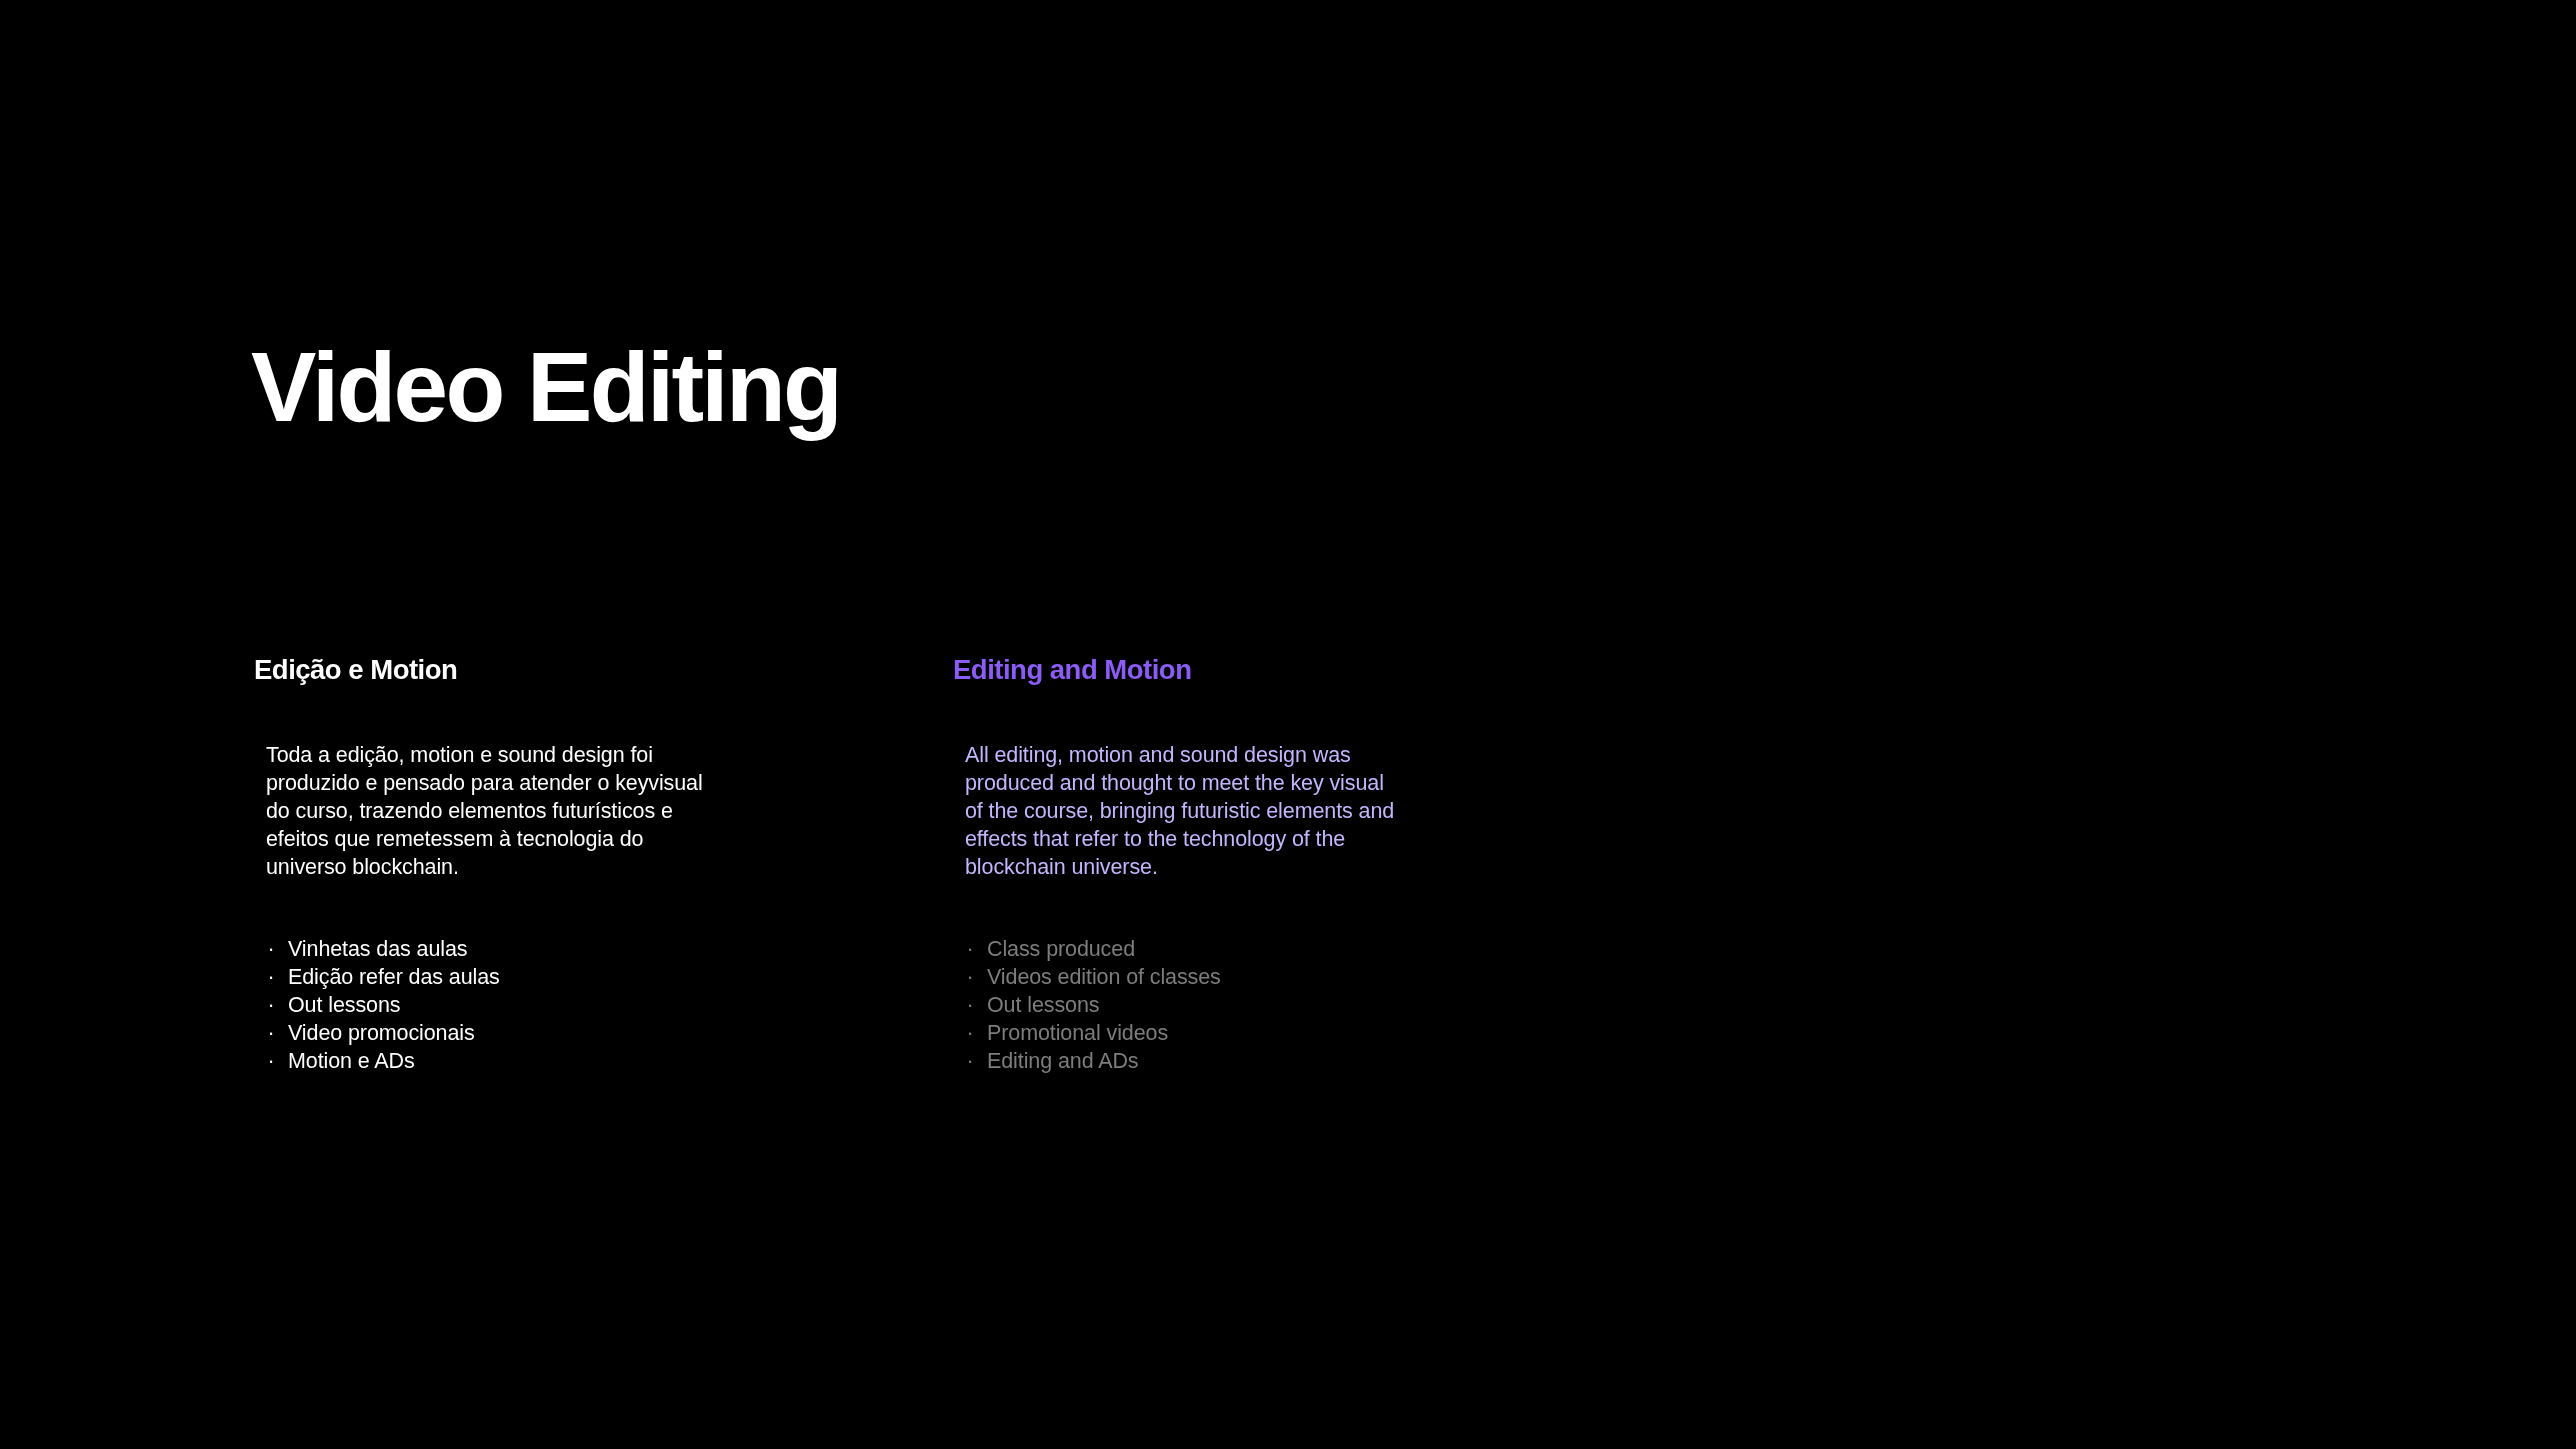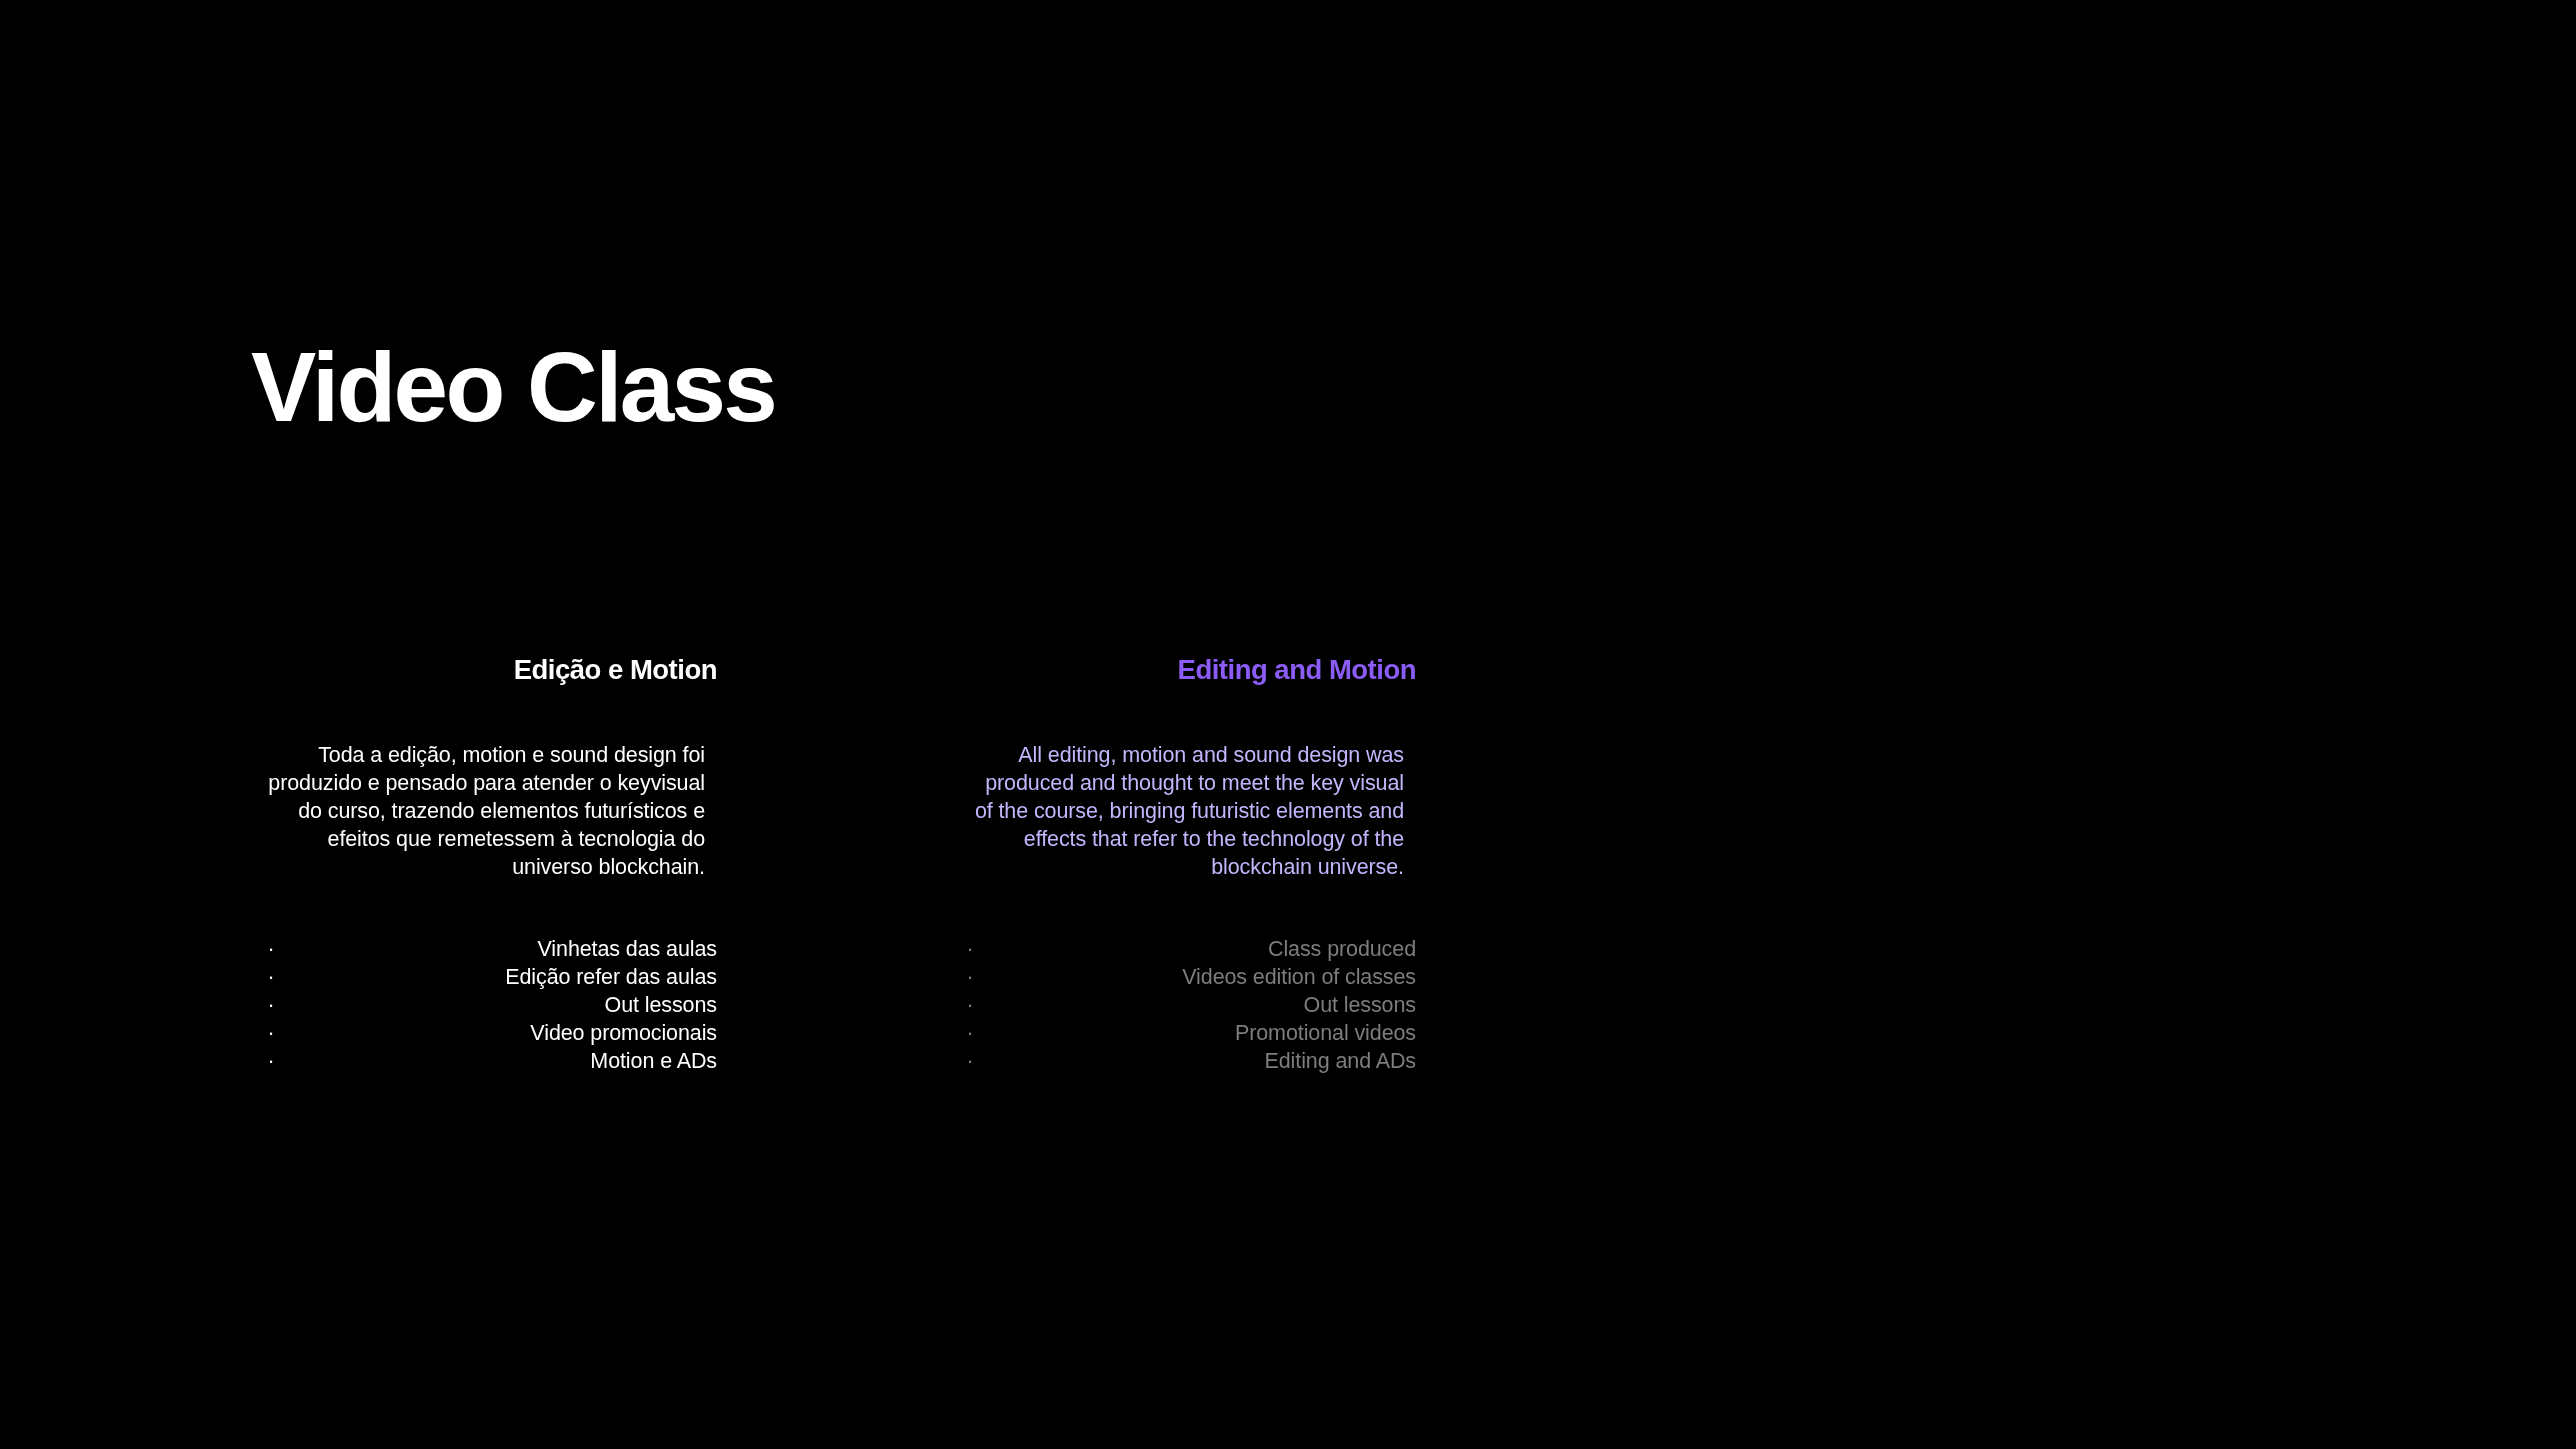--- a/index.html
+++ b/index.html
@@ -33,21 +33,20 @@
 
   
   .columns {
     position: absolute;
     left: 254px;
     top: 654px;
     width: 2080px;
     display: flex;
     flex-direction: row;
     align-items: flex-start;
-    text-align: right;
   }
 
   .column {
     width: 463px;
   }
 
   .column + .column {
     margin-left: 236px;
   }
 
@@ -103,21 +102,21 @@
   .column--secondary .col-heading { color: #8b5cf6; }
   .column--secondary .col-paragraph { color: #c4b5fd; }
   .column--secondary .col-list li { color: #7d7d7d; }
   .column--secondary .col-list li .bullet-dot { color: #7d7d7d; }
 </style>
 </head>
 <body>
 
 <div id="slide">
 
-  <h1 class="slide-title">Video Class</h1>
+  <h1 class="slide-title">Video Editing</h1>
 
   <div class="columns">
 
     <section class="column column--primary">
       <h2 class="col-heading">Edição e Motion</h2>
       <p class="col-paragraph">Toda a edição, motion e sound design foi produzido e pensado para atender o keyvisual do curso, trazendo elementos futurísticos e efeitos que remetessem à tecnologia do universo blockchain.</p>
       <ul class="col-list">
         <li>
           <span class="bullet-dot">·</span>
           <span>Vinhetas das aulas</span>

